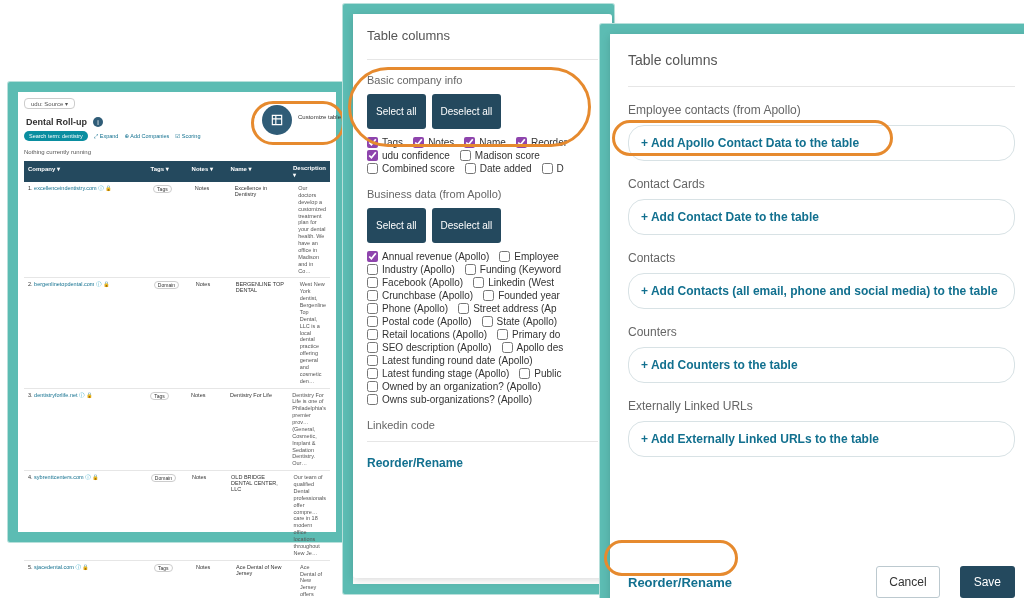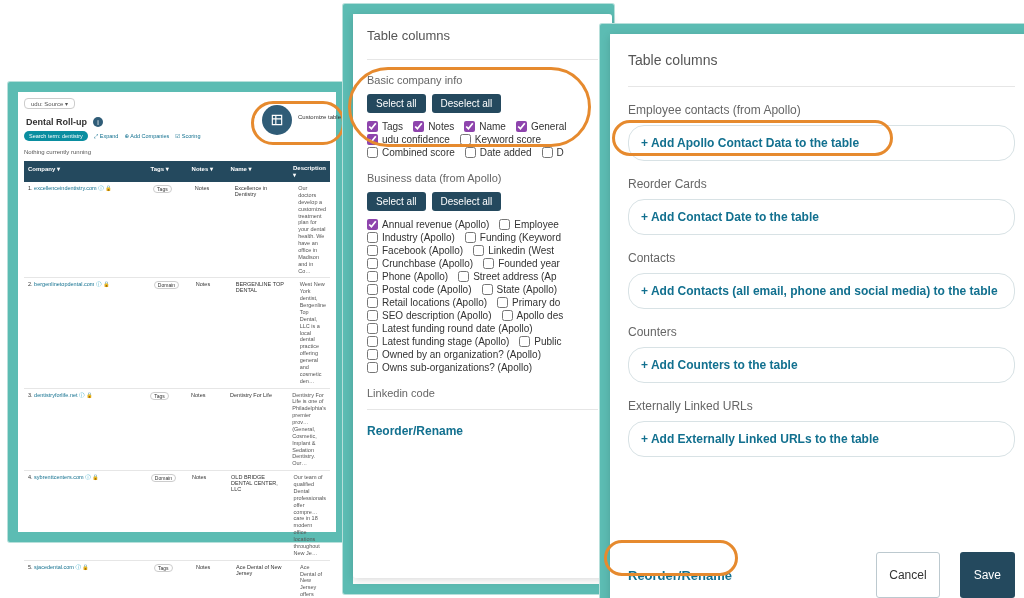--- a/index.html
+++ b/index.html
@@ -49,39 +49,39 @@
   .fab{position:absolute;left:262px;top:105px;width:30px;height:30px;border-radius:50%;background:#2f5c77;display:flex;align-items:center;justify-content:center;color:#fff;}
   .fab svg{width:14px;height:14px;fill:#fff;}
   .customize-text{position:absolute;left:298px;top:114px;font-size:6px;}
 
   
   .frame-mid{left:343px;top:4px;width:251px;height:570px;}
   .panel{position:absolute;background:#fff;border-radius:3px;box-shadow:var(--panel-shadow);}
   .panel-mid{left:353px;top:14px;width:231px;height:550px;padding:14px 14px 0;}
   .panel-mid h3{margin:0 0 16px;font-weight:500;font-size:13px;color:#555;}
   .panel-mid .sub{font-size:11px;color:#666;margin:14px 0 8px;}
-  .btn-dark{background:var(--dark-btn);color:#fff;border:none;border-radius:3px;padding:4px 9px;font-size:10px;cursor:pointer;}
+  .btn-dark{background:var(--dark-btn);color:#fff;border:none;border-radius:3px;padding:12px 9px;font-size:10px;cursor:pointer;}
   .btn-row{display:flex;gap:6px;margin-bottom:8px;}
   .chk-group{display:flex;flex-wrap:wrap;gap:2px 10px;font-size:10px;}
   .chk{display:inline-flex;align-items:center;gap:4px;white-space:nowrap;}
   .chk input{accent-color:var(--purple);width:11px;height:11px;margin:0;}
   .reorder-link{color:var(--link);font-size:12px;font-weight:600;margin-top:14px;display:block;}
   .ov-basic{left:348px;top:67px;width:237px;height:74px;}
 
   
   .frame-right{left:600px;top:24px;width:407px;height:562px;}
   .panel-right{left:610px;top:34px;width:387px;height:542px;padding:18px;}
   .panel-right h3{margin:0 0 18px;font-weight:500;font-size:14px;color:#555;}
   .panel-right .sub{font-size:12px;color:#666;margin:16px 0 8px;}
   .add-box{border:1px solid #d8e2e5;border-radius:16px;padding:10px 12px;color:var(--link);font-size:12px;font-weight:600;cursor:pointer;}
   .bottom-bar{position:absolute;bottom:14px;left:18px;right:18px;display:flex;align-items:center;justify-content:space-between;}
   .bottom-bar .rn{color:var(--link);font-weight:600;font-size:13px;}
   .btns{display:flex;gap:20px;}
   .btn-outline{background:#fff;border:1px solid #bcc9cf;color:#333;border-radius:3px;padding:6px 12px;font-size:12px;cursor:pointer;}
-  .btn-primary{background:var(--dark-btn);color:#fff;border:none;border-radius:3px;padding:16px 14px;font-size:12px;cursor:pointer;}
+  .btn-primary{background:var(--dark-btn);color:#fff;border:none;border-radius:3px;padding:9px 14px;font-size:12px;cursor:pointer;}
   .ov-apollo{left:612px;top:120px;width:275px;height:30px;}
   .ov-reorder{left:604px;top:540px;width:128px;height:30px;}
   .hr{height:1px;background:#e6e6e6;margin:10px 0;}
 </style>
 </head>
 <body>
 
 <div class="stage">
 
   <div class="framed frame-left">
@@ -170,29 +170,29 @@
       <label class="chk">
           <input type="checkbox" checked="" style="">
           <span>Notes</span>
         </label>
       <label class="chk">
           <input type="checkbox" checked="" style="">
           <span>Name</span>
         </label>
       <label class="chk">
           <input type="checkbox" checked="" style="">
-          <span>General</span>
+          <span>Reorder</span>
         </label>
       <label class="chk">
           <input type="checkbox" checked="" style="">
           <span>udu confidence</span>
         </label>
       <label class="chk">
           <input type="checkbox" style="">
-          <span>Keyword score</span>
+          <span>Madison score</span>
         </label>
       <label class="chk">
           <input type="checkbox" style="">
           <span>Combined score</span>
         </label>
       <label class="chk">
           <input type="checkbox" style="">
           <span>Date added</span>
         </label>
       <label class="chk">
@@ -299,21 +299,21 @@
   </div>
   <div class="orange-oval ov-basic"></div>
 
   <div class="framed frame-right"></div>
   <div class="panel panel-right">
     <h3>Table columns</h3>
     <div class="hr"></div>
     <div id="sections">
         <div class="sub">Employee contacts (from Apollo)</div>
         <div class="add-box">+ Add Apollo Contact Data to the table</div>
-        <div class="sub">Reorder Cards</div>
+        <div class="sub">Contact Cards</div>
         <div class="add-box">+ Add Contact Date to the table</div>
         <div class="sub">Contacts</div>
         <div class="add-box">+ Add Contacts (all email, phone and social media) to the table</div>
         <div class="sub">Counters</div>
         <div class="add-box">+ Add Counters to the table</div>
         <div class="sub">Externally Linked URLs</div>
         <div class="add-box">+ Add Externally Linked URLs to the table</div>
       </div>
     <div class="bottom-bar">
       <span class="rn">Reorder/Rename</span>

